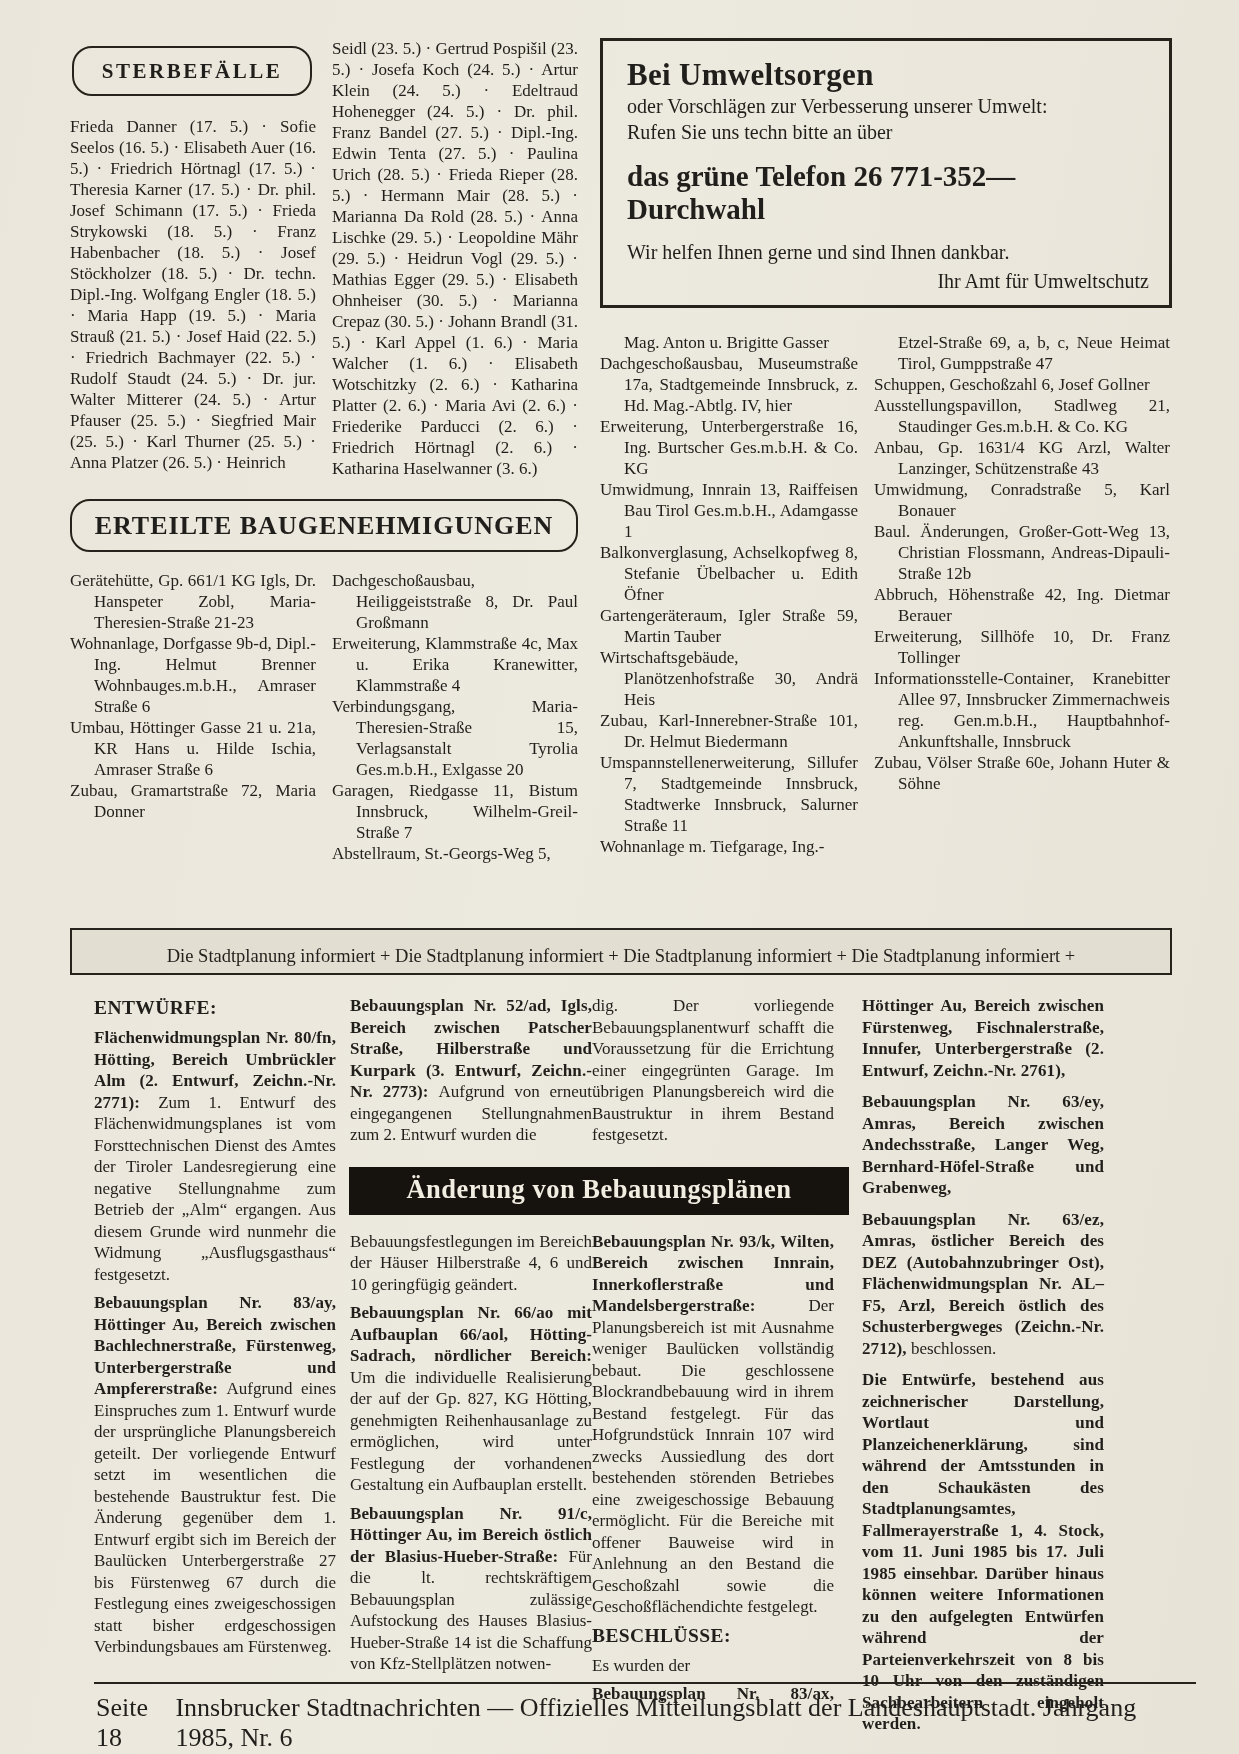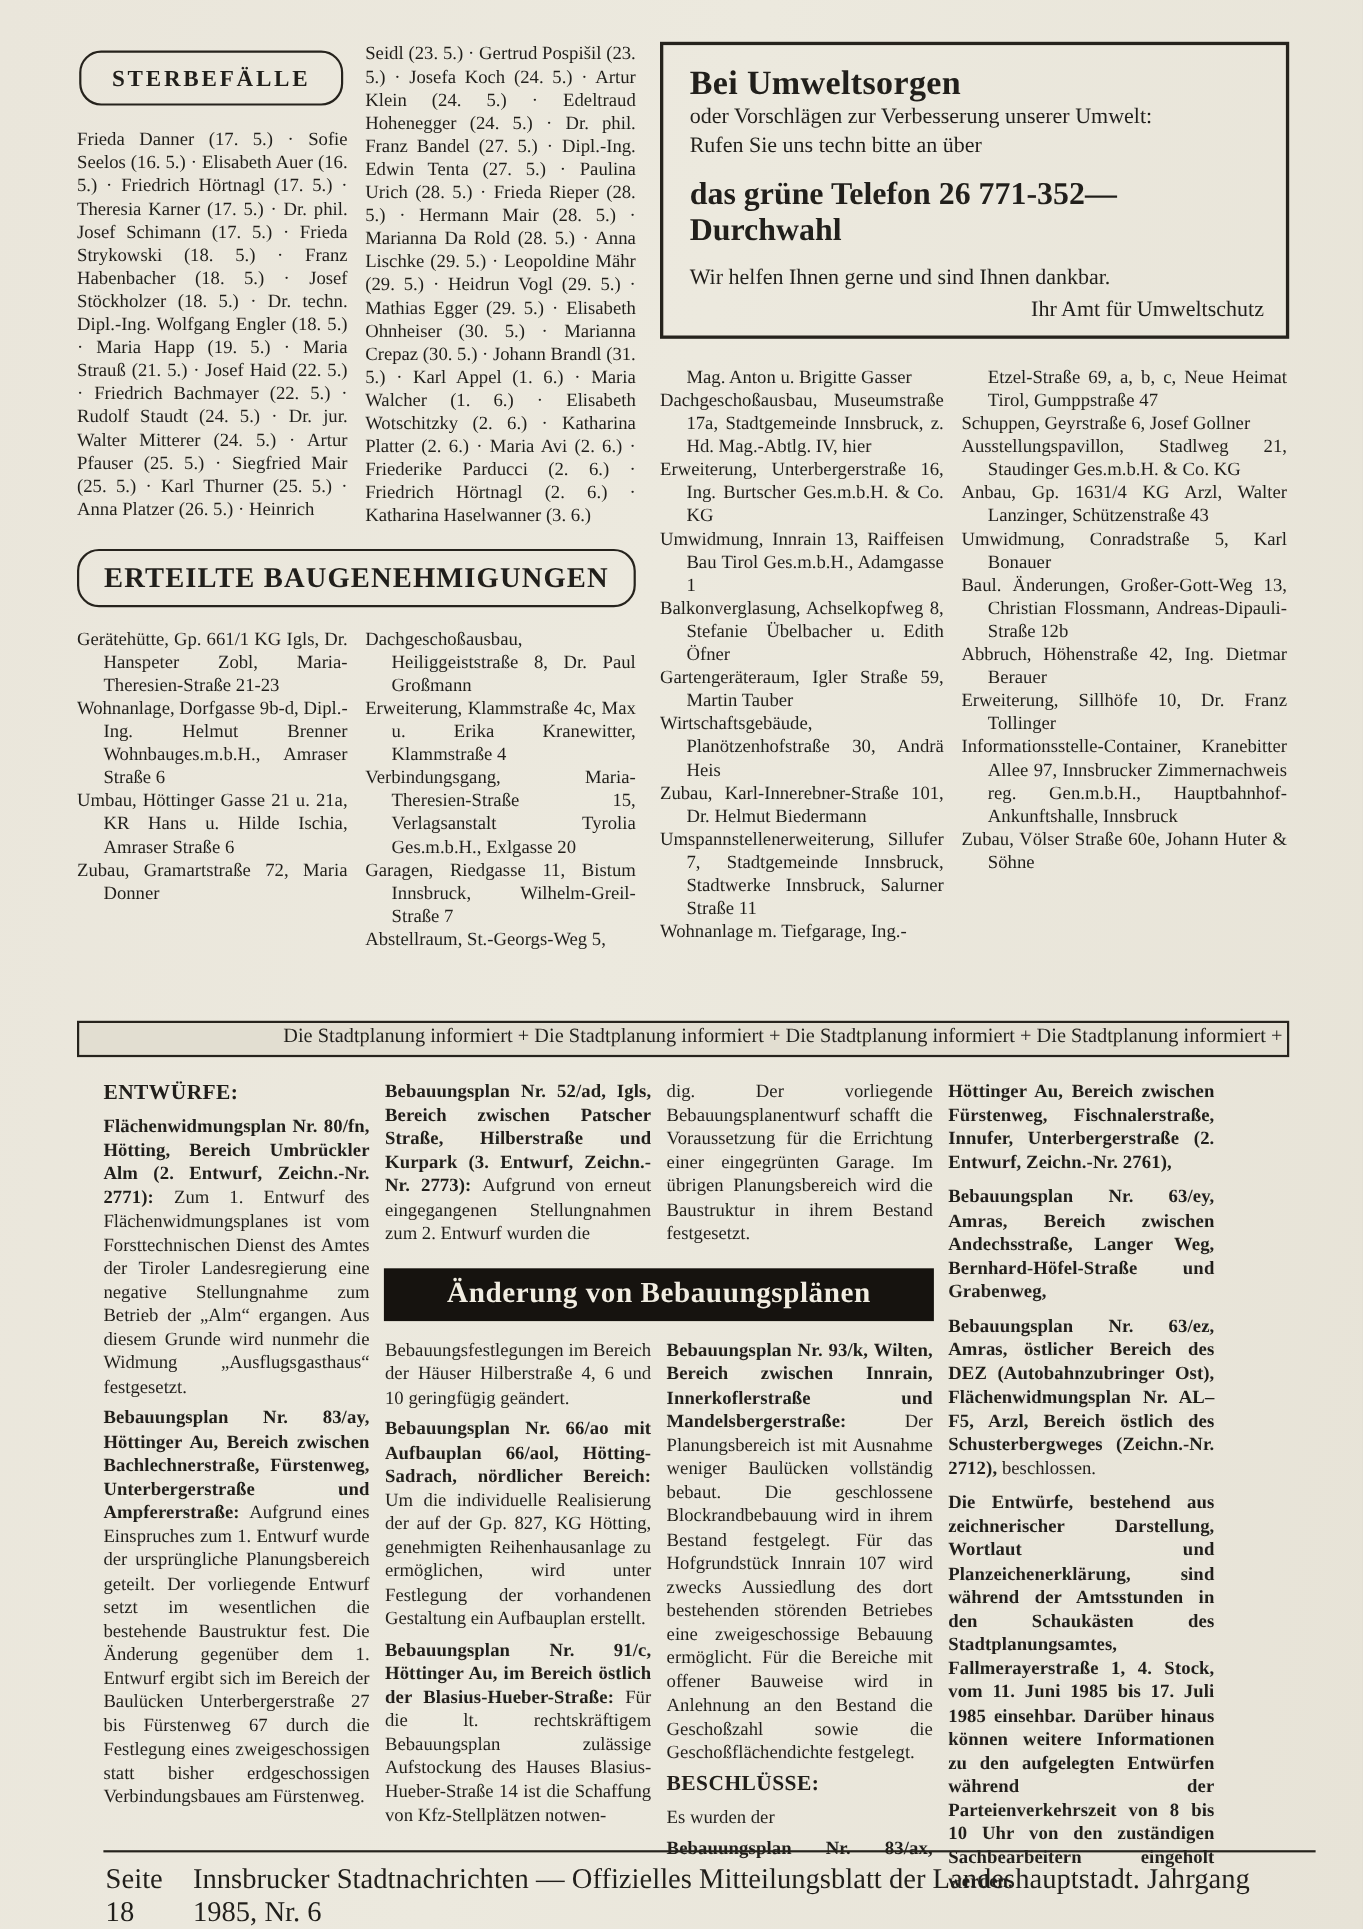--- a/index.html
+++ b/index.html
@@ -56,30 +56,30 @@
   .u-title { font-size:31px; font-weight:bold; letter-spacing:0.3px; }
   .u-line  { font-size:20px; line-height:26px; margin-top:0; }
   .u-phone { font-size:29px; font-weight:bold; margin:15px 0 13px; }
   .u-sign  { font-size:20px; text-align:right; margin-top:5px; }
 
   
   .stadt-banner {
     margin-top:64px;
     border:2.5px solid #26231d;
     background:#e2ded1;
-    text-align:right;
+    text-align:center;
     font-size:18.5px; line-height:20px;
-    padding:2px 4px 7px;
+    padding:16px 4px 7px;
   }
 
   
   .stadt { display:flex; gap:14px; padding:20px 10px 0 24px; }
   .s-col1,.s-col4 { width:242px; flex:none; }
   .s-mid { width:498px; flex:none; }
-  .s-row { display:flex; gap:14px; }
+  .s-row { display:flex; }
   .s-row > div { width:242px; flex:none; }
 
   .spara { font-size:17px; line-height:21.5px; text-align:justify; margin-bottom:7px; }
   .spara b { letter-spacing:0.1px; }
   .spara.fjust { text-align-last:justify; }
   .shead { font-size:19.5px; font-weight:bold; margin:2px 0 8px; letter-spacing:0.4px; }
   .s-col4 .spara { margin-bottom:10px; }
 
   .aend {
     background:#16130f; color:#f1ede1;
@@ -156,21 +156,21 @@
               <div class="pitem">Umwidmung, Innrain 13, Raiffeisen Bau Tirol Ges.m.b.H., Adamgasse 1</div>
               <div class="pitem">Balkonverglasung, Achselkopfweg 8, Stefanie Übelbacher u. Edith Öfner</div>
               <div class="pitem">Gartengeräteraum, Igler Straße 59, Martin Tauber</div>
               <div class="pitem">Wirtschaftsgebäude, Planötzenhofstraße 30, Andrä Heis</div>
               <div class="pitem">Zubau, Karl-Innerebner-Straße 101, Dr. Helmut Biedermann</div>
               <div class="pitem">Umspannstellenerweiterung, Sillufer 7, Stadtgemeinde Innsbruck, Stadtwerke Innsbruck, Salurner Straße 11</div>
               <div class="pitem">Wohnanlage m. Tiefgarage, Ing.-</div>
             </div>
           <div class="colD">
               <div class="pitem cont">Etzel-Straße 69, a, b, c, Neue Heimat Tirol, Gumppstraße 47</div>
-              <div class="pitem">Schuppen, Geyrstraße 6, Josef Gollner</div>
+              <div class="pitem">Schuppen, Geschoßzahl 6, Josef Gollner</div>
               <div class="pitem">Ausstellungspavillon, Stadlweg 21, Staudinger Ges.m.b.H. &amp; Co. KG</div>
               <div class="pitem">Anbau, Gp. 1631/4 KG Arzl, Walter Lanzinger, Schützenstraße 43</div>
               <div class="pitem">Umwidmung, Conradstraße 5, Karl Bonauer</div>
               <div class="pitem">Baul. Änderungen, Großer-Gott-Weg 13, Christian Flossmann, Andreas-Dipauli-Straße 12b</div>
               <div class="pitem">Abbruch, Höhenstraße 42, Ing. Dietmar Berauer</div>
               <div class="pitem">Erweiterung, Sillhöfe 10, Dr. Franz Tollinger</div>
               <div class="pitem">Informationsstelle-Container, Kranebitter Allee 97, Innsbrucker Zimmernachweis reg. Gen.m.b.H., Hauptbahnhof-Ankunftshalle, Innsbruck</div>
               <div class="pitem">Zubau, Völser Straße 60e, Johann Huter &amp; Söhne</div>
             </div>
         </div>

